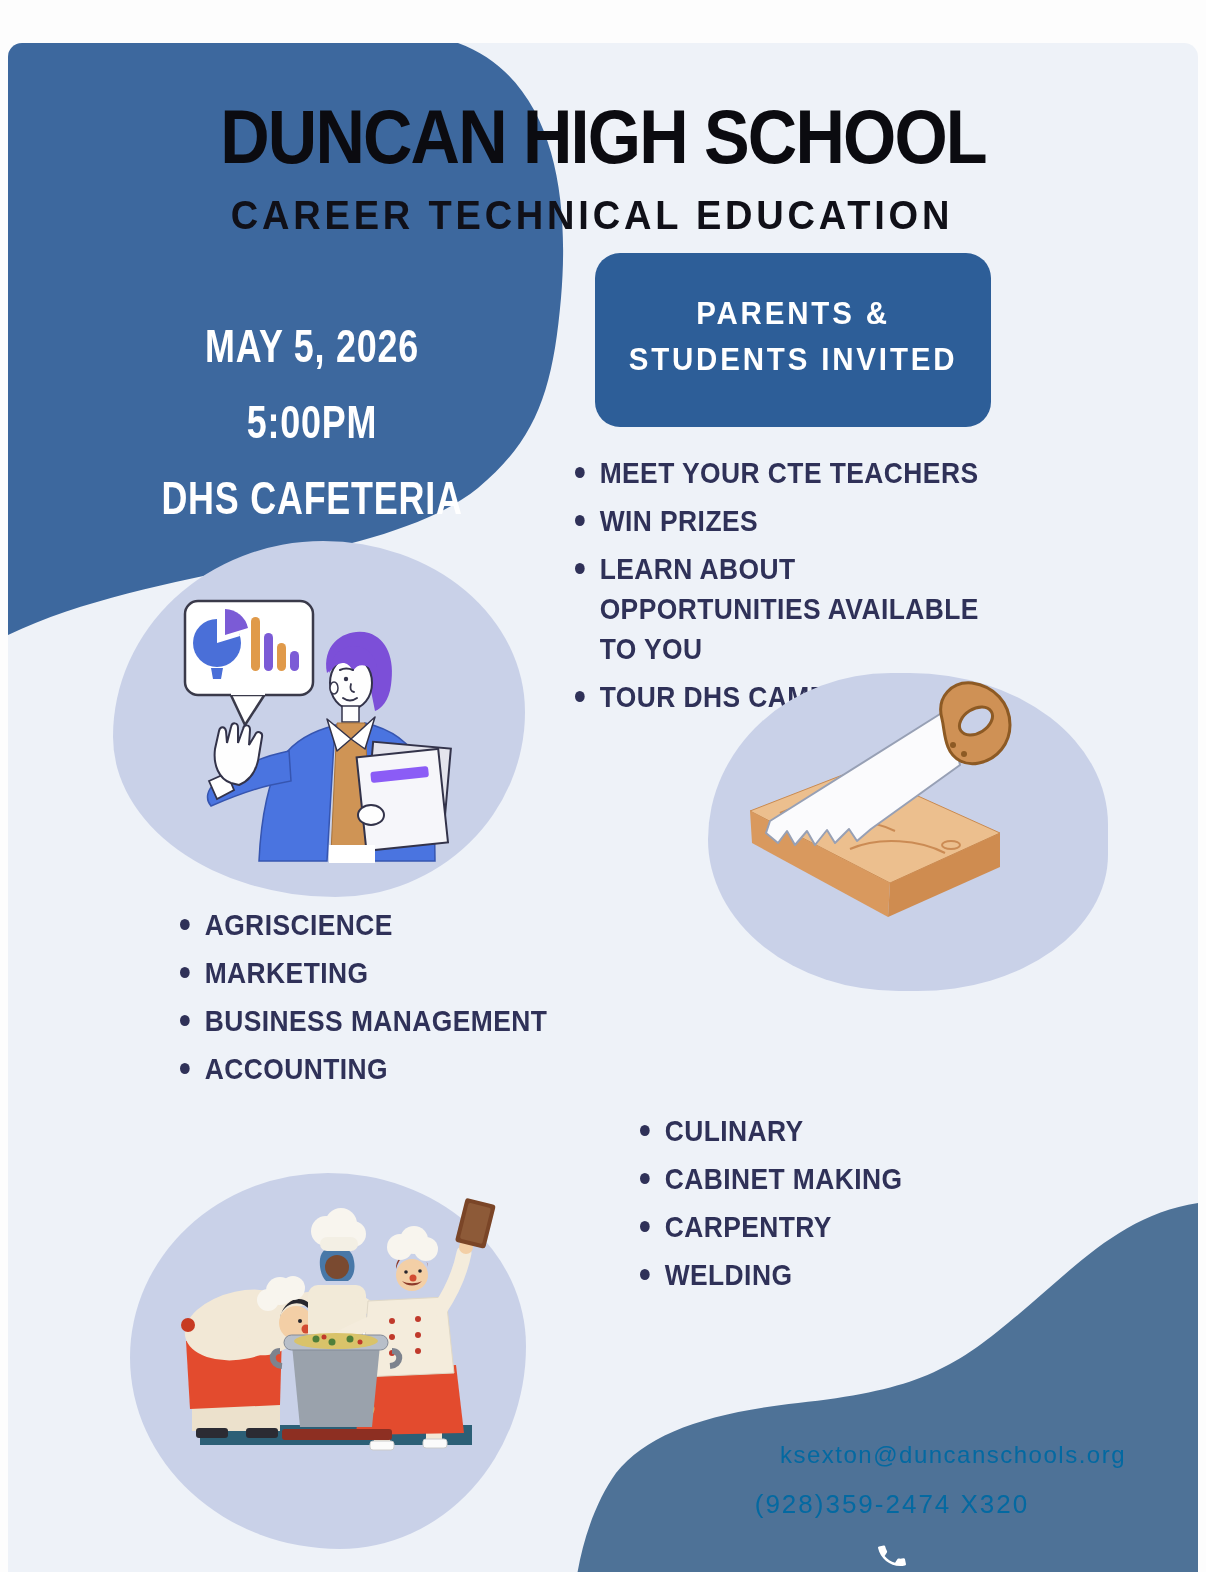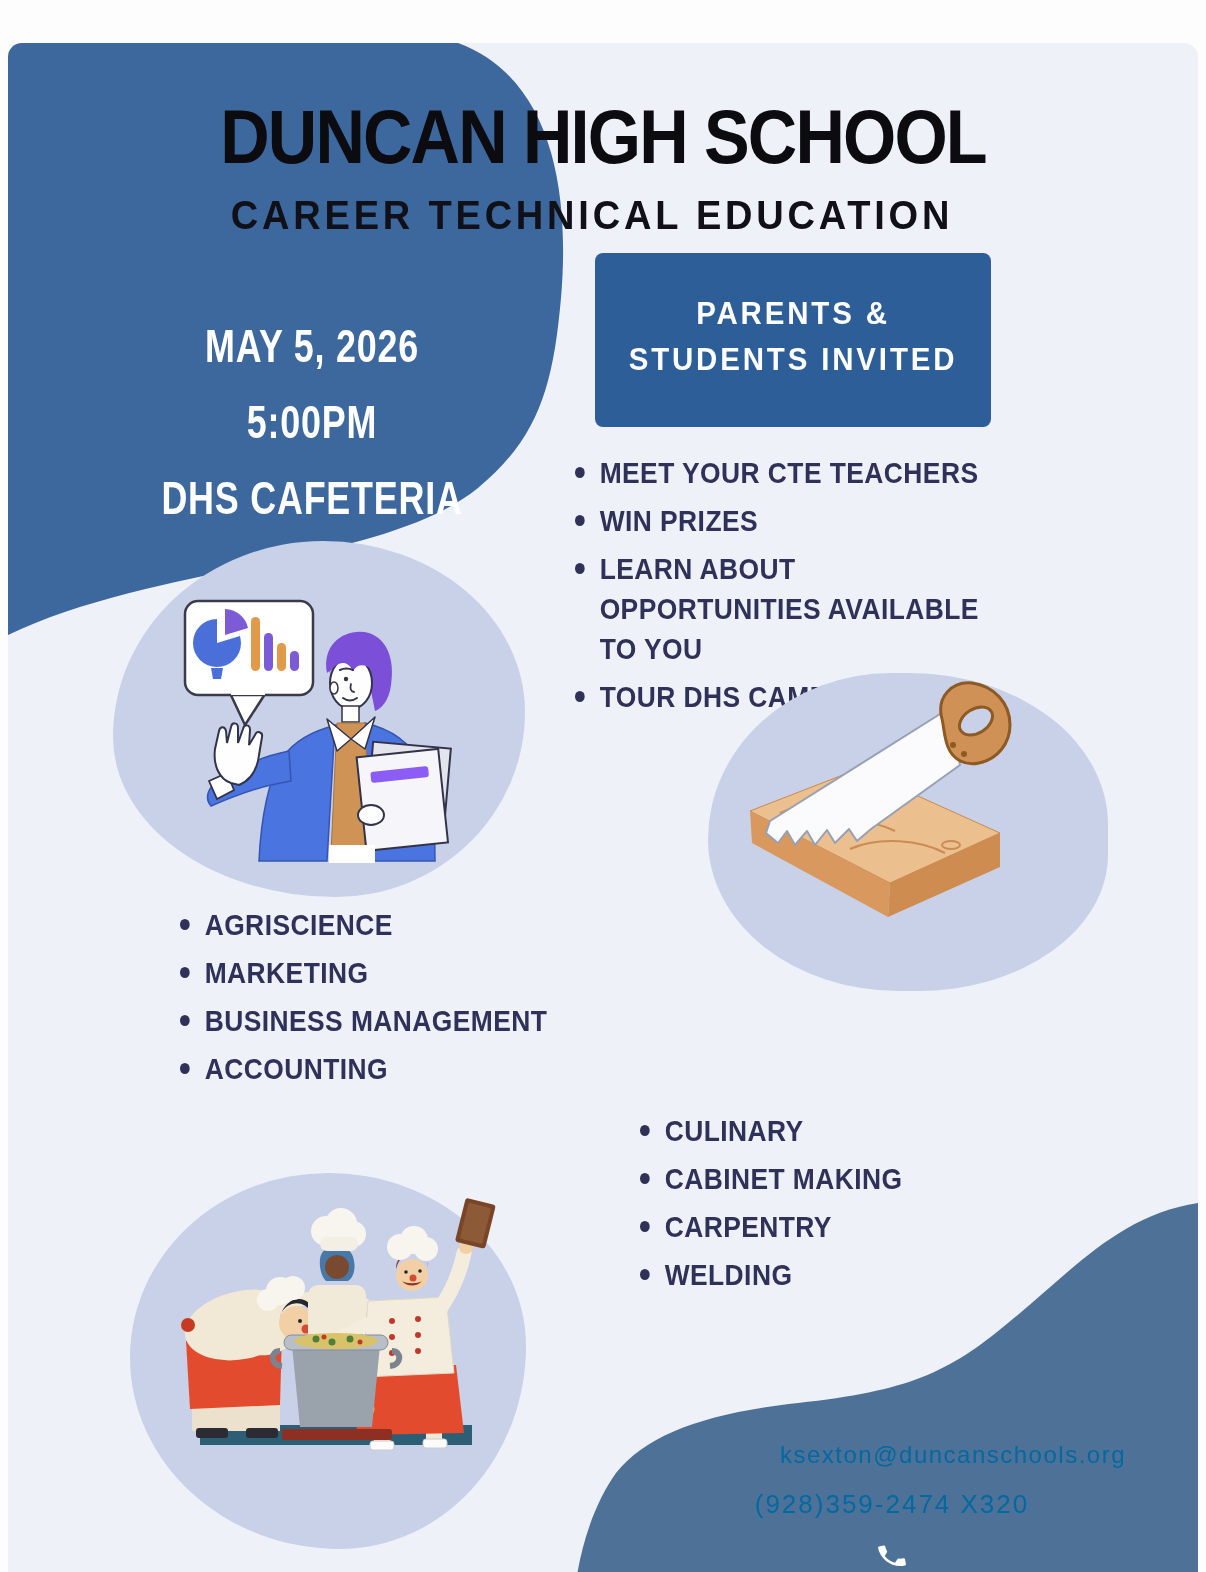--- a/index.html
+++ b/index.html
@@ -13,21 +13,21 @@
          transform:scaleX(.9);transform-origin:center top;white-space:nowrap;}
   .subtitle{position:absolute;left:0;top:150px;width:1168px;margin:0;text-align:center;
          font-size:40px;font-weight:bold;letter-spacing:4px;color:#101018;
          transform:scaleX(.95);transform-origin:center top;white-space:nowrap;}
 
   .event{position:absolute;left:104px;top:276px;width:400px;text-align:center;color:#ffffff;
          transform:scaleX(.78);transform-origin:center top;}
   .event-line{font-size:46px;font-weight:bold;letter-spacing:1px;margin-bottom:22px;white-space:nowrap;}
 
   .invite{position:absolute;left:587px;top:210px;width:396px;height:174px;background:#2d5e98;
-          border-radius:8px;text-align:center;color:#ffffff;box-sizing:border-box;padding-top:38px;}
+          border-radius:25px;text-align:center;color:#ffffff;box-sizing:border-box;padding-top:38px;}
   .invite-line{font-size:31px;font-weight:bold;letter-spacing:3px;line-height:46px;
           transform:scaleX(.95);transform-origin:center;white-space:nowrap;}
 
   ul.list{list-style:none;margin:0;padding:0;position:absolute;display:flex;flex-direction:column;
           gap:8px;transform:scaleX(.88);transform-origin:left top;}
   .li{display:flex;align-items:flex-start;gap:17px;}
   .dot{width:11px;height:11px;border-radius:50%;background:#2f3158;flex:none;margin-top:14px;}
   .li-text{font-size:30px;font-weight:bold;color:#2f3158;line-height:40px;letter-spacing:.5px;}
   .highlights{left:567px;top:410px;}
   .highlights .li-text{max-width:480px;}

